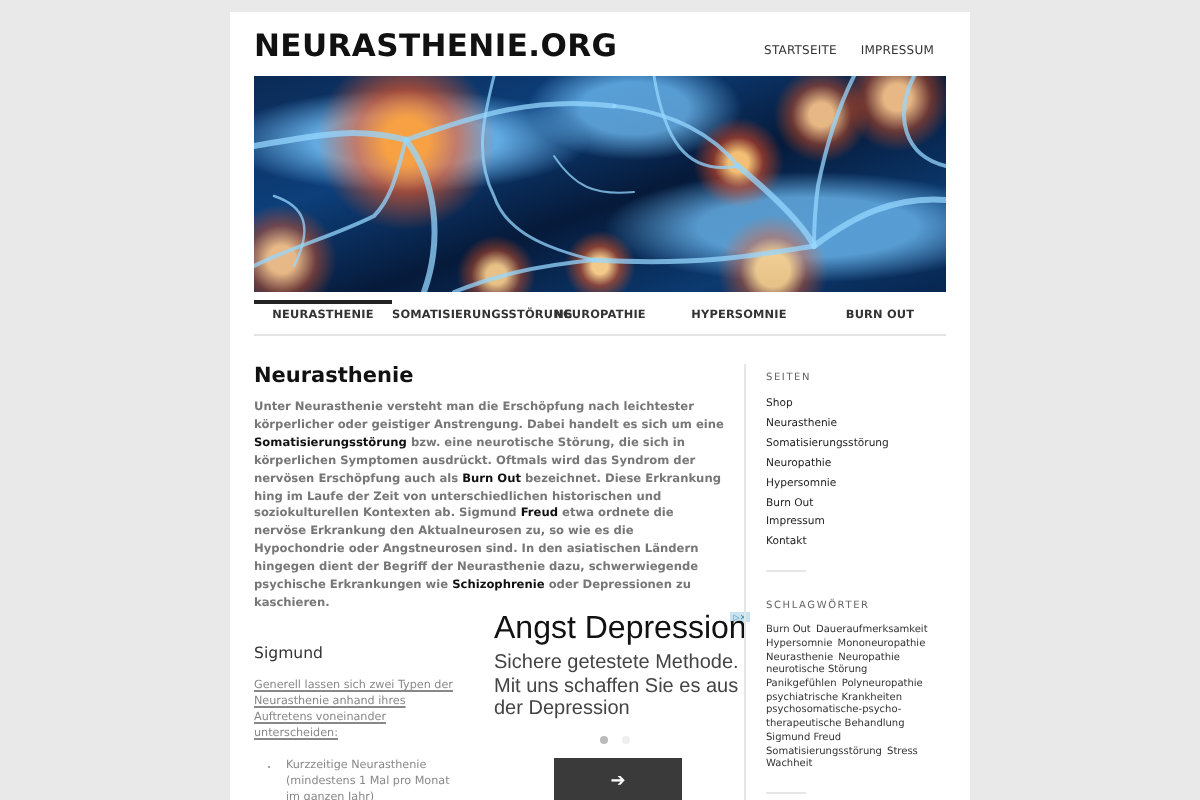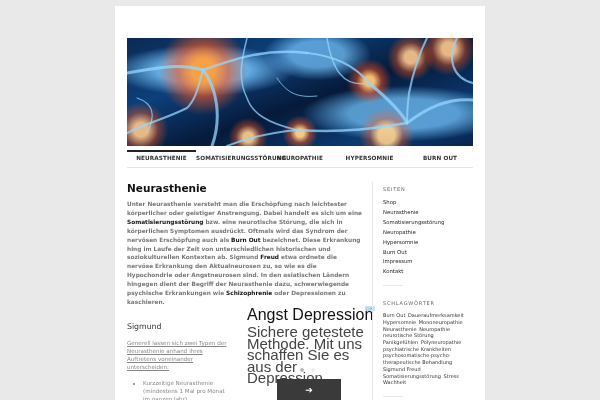--- a/index.html
+++ b/index.html
@@ -73,21 +73,21 @@
   .formen li { margin-bottom: 8px; }
   .ad {
     position: absolute; left: 120px; top: 124px; width: 128px; height: 96px;
     font-family: "Liberation Sans", sans-serif;
   }
   .ad-badge {
     position: absolute; right: 0; top: 0; width: 10px; height: 5px; background: #c8e3f0;
     font-size: 4px; color: #3a8bb8; text-align: center; line-height: 5px;
   }
   .ad-title { position: absolute; left: 0; top: 0; font-size: 16px; color: #111; white-space: nowrap; }
-  .ad-body { position: absolute; left: 0; top: 20px; width: 128px; font-size: 15px; line-height: 11.5px; color: #444; }
+  .ad-body { position: absolute; left: 0; top: 20px; width: 128px; font-size: 10px; line-height: 11.5px; color: #444; }
   .ad-dots { position: absolute; left: 53px; top: 62px; display: flex; gap: 7px; }
   .ad-dot { width: 4px; height: 4px; border-radius: 50%; background: #bbb; }
   .ad-dot.off { background: #eee; }
   .ad-btn {
     position: absolute; left: 30px; top: 73px; width: 64px; height: 22px; background: #3a3a3a;
     color: #fff; font-size: 9px; text-align: center; line-height: 22px;
   }
   .sidebar {
     position: absolute; left: 257px; top: 176px; width: 100px; height: 224px;
     border-left: 1px solid #e6e6e6;
@@ -98,20 +98,27 @@
   .widget li { font-size: 5.3px; color: #222; line-height: 9.9px; }
   .widget-sep { margin: 8px 0 0 10px; width: 20px; border-top: 1px solid #e6e6e6; }
   .tags { margin-top: 6px; font-size: 5px; line-height: 6.7px; color: #333; width: 88px; }
   .tags span { margin-right: 1px; }
   .widget-sep2 { margin: 10px 0 0 10px; width: 20px; border-top: 1px solid #e6e6e6; }
 </style>
 </head>
 <body>
 
 <div class="page">
+  <div class="header">
+    <a class="site-title">NEURASTHENIE.ORG</a>
+    <nav class="top-nav">
+      <a>STARTSEITE</a>
+      <a>IMPRESSUM</a>
+    </nav>
+  </div>
 
   <div class="banner">
     <svg width="346" height="108" viewBox="0 0 346 108">
       <g fill="none" stroke="rgba(150,215,255,0.75)" stroke-linecap="round">
         <path d="M0 35 C30 30 50 25 76 32" stroke-width="3"></path>
         <path d="M76 32 C90 50 95 80 85 108" stroke-width="3"></path>
         <path d="M76 32 C110 20 140 10 180 15" stroke-width="2.5"></path>
         <path d="M180 15 C210 18 230 30 242 45" stroke-width="2"></path>
         <path d="M242 45 C260 60 275 75 280 85" stroke-width="3"></path>
         <path d="M280 85 C300 70 320 60 346 62" stroke-width="3"></path>

